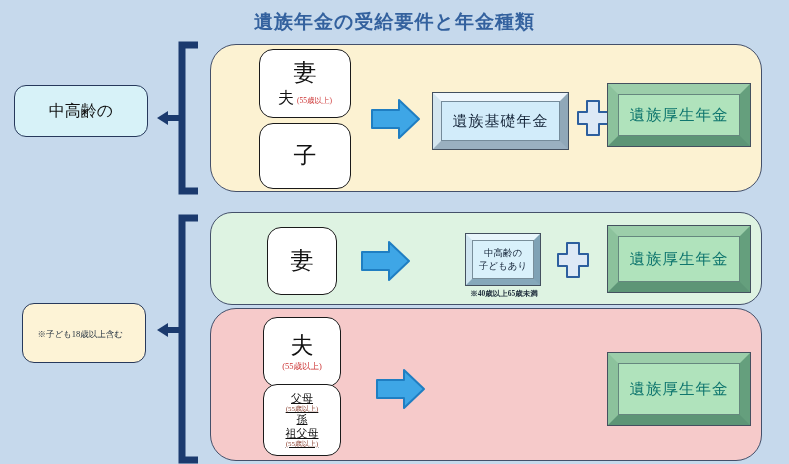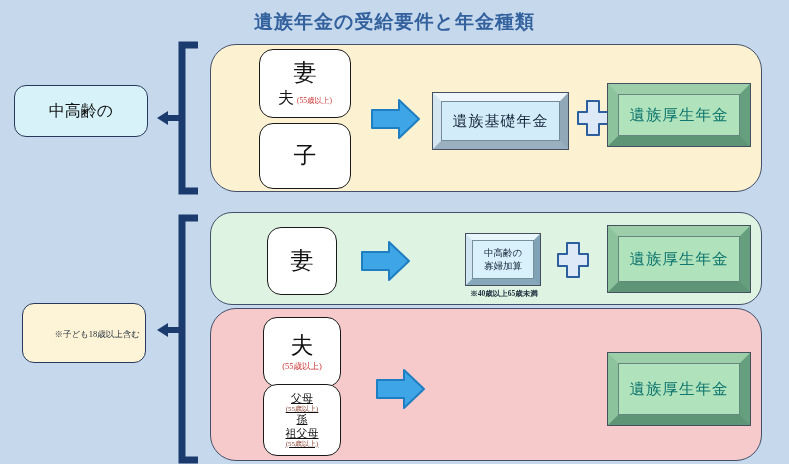--- a/index.html
+++ b/index.html
@@ -16,21 +16,21 @@
     font-size:19px;font-weight:bold;color:#33619e;letter-spacing:1px;
   }
   
   .side-label{
     position:absolute;border:1.6px solid #27395c;border-radius:12px;
     display:flex;flex-direction:column;align-items:center;justify-content:center;
     font-size:16px;color:#111;box-sizing:border-box;
   }
   .side-label.with-children{left:14px;top:85px;width:134px;height:52px;background:#d7f2f8;}
   .side-label.without-children{left:22px;top:303px;width:124px;height:60px;background:#fdf3d6;}
-  .side-note{font-size:8.5px;color:#1c2a3a;align-self:flex-end;padding-right:5px;margin-top:4px;}
+  .side-note{font-size:8.5px;color:#1c2a3a;align-self:flex-end;padding-right:22px;margin-top:4px;}
   
   .brace{position:absolute;}
   .brace-1{left:154px;top:40px;}
   .brace-2{left:154px;top:213px;}
   
   .section{
     position:absolute;left:210px;width:552px;box-sizing:border-box;
     border:1.6px solid #44506a;
   }
   .section.with-children{top:44px;height:148px;border-radius:26px;background:#fcf2d2;}
@@ -135,21 +135,21 @@
       <span class="kanji-lg">妻</span>
     </div>
 
     <svg class="arrow" style="left:150px;top:26px;" width="50" height="44">
       <polygon points="1,13 28,13 28,3 48,22 28,41 28,31 1,31" fill="#3ea6e6" stroke="#1f7ec2" stroke-width="2" stroke-linejoin="round"></polygon>
     </svg>
 
     <div class="bevel bevel-blue-sm" style="left:255px;top:21px;width:74px;height:51px;">
       <span>
         <span>中高齢の</span><br>
-        <span>寡婦加算</span>
+        <span>子どもあり</span>
       </span>
     </div>
     <div class="small-note" style="left:248px;top:77px;width:90px;">※40歳以上65歳未満</div>
 
     <svg class="plus" style="left:345px;top:28px;" width="34" height="38">
       <polygon points="11,2 23,2 23,13 32,13 32,25 23,25 23,36 11,36 11,25 2,25 2,13 11,13" fill="#dde9f6" stroke="#2d5f9e" stroke-width="2" stroke-linejoin="round"></polygon>
     </svg>
 
     <div class="bevel bevel-green" style="left:397px;top:13px;width:142px;height:66px;">
       <span>遺族厚生年金</span>

